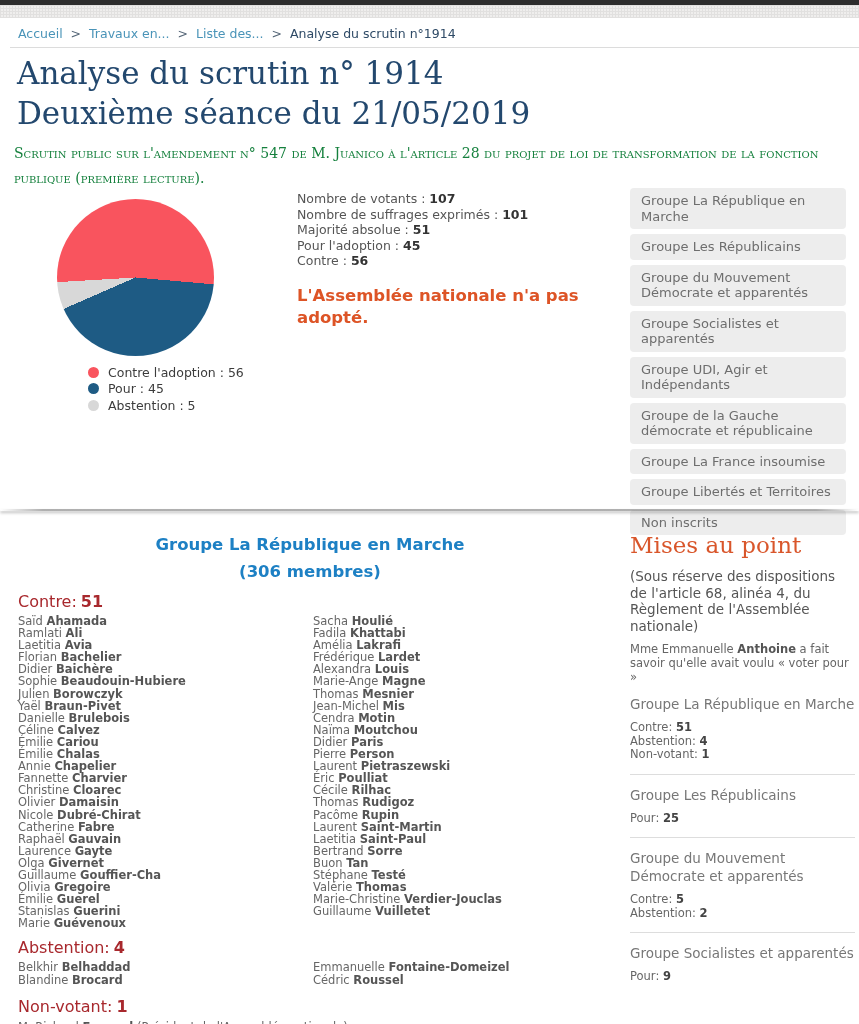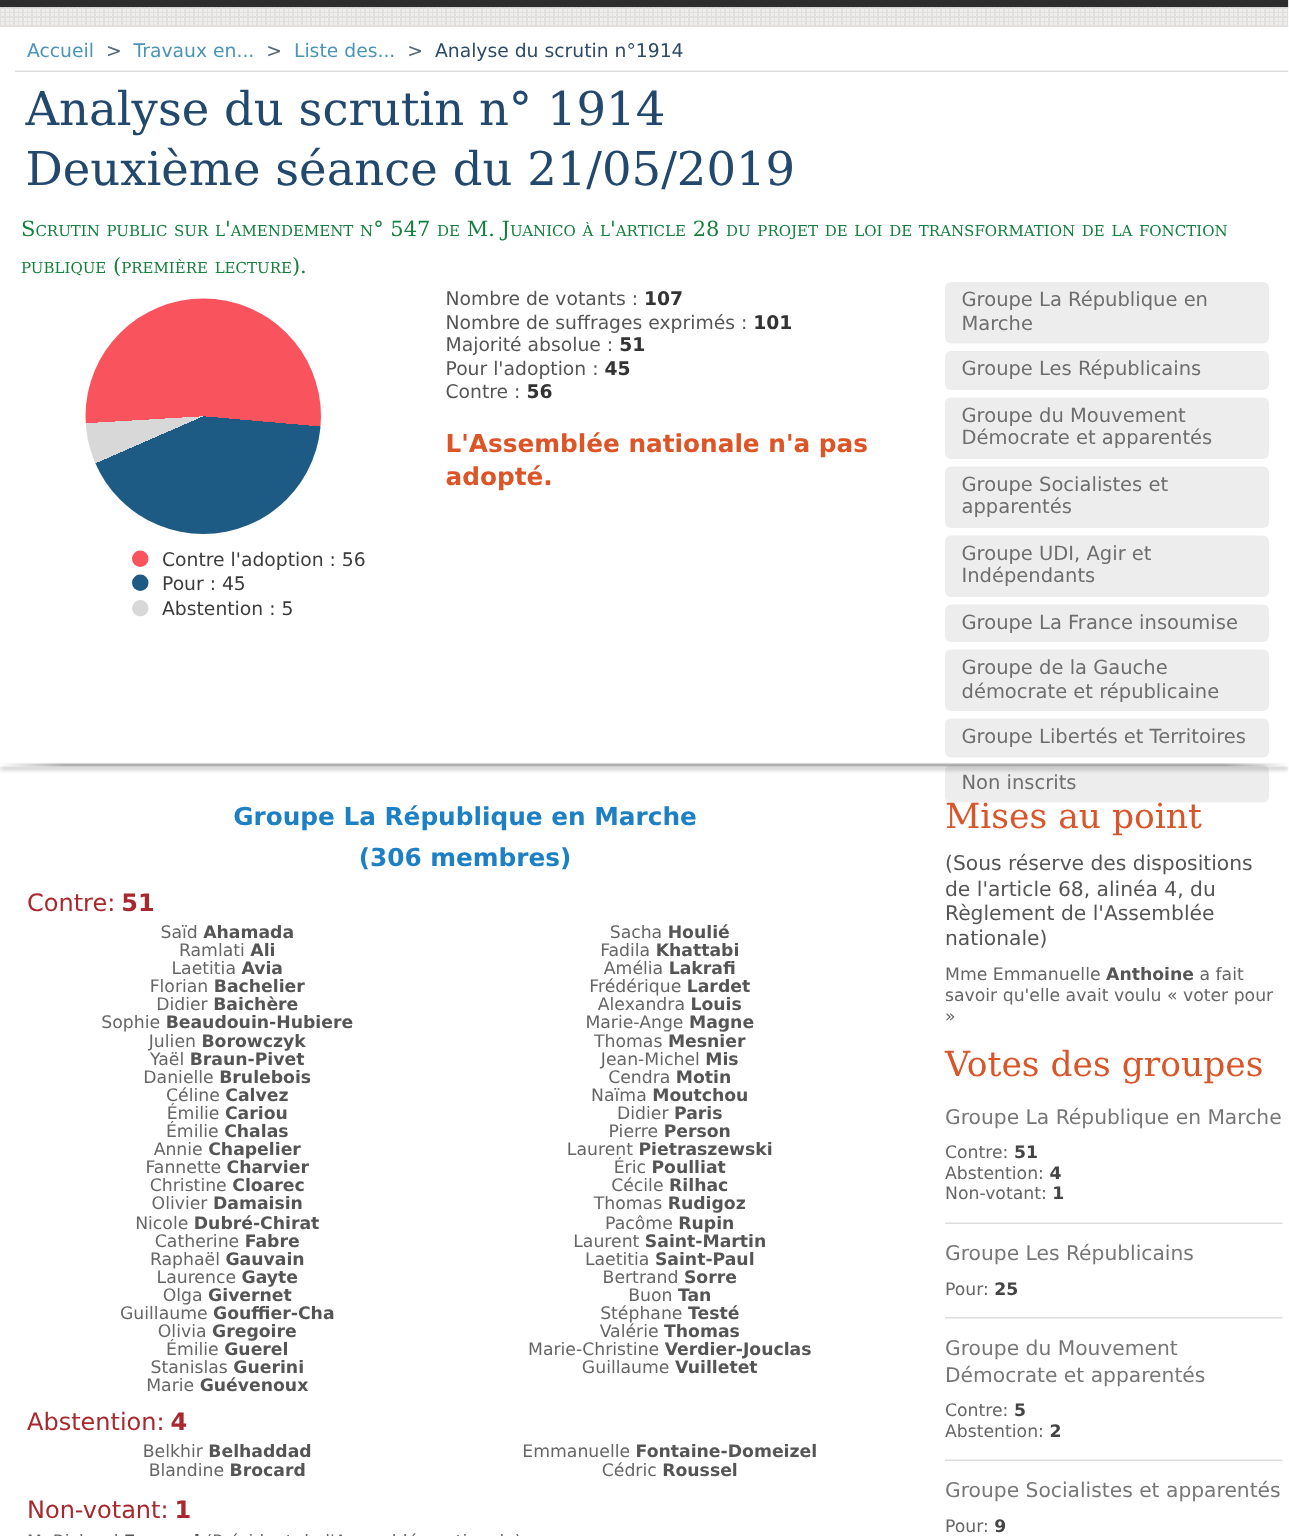--- a/index.html
+++ b/index.html
@@ -57,21 +57,21 @@
     background:linear-gradient(to right, rgba(110,110,110,0) 0, rgba(110,110,110,.55) 5%, rgba(110,110,110,.55) 95%, rgba(110,110,110,0) 100%);
     box-shadow:0 2px 3px rgba(0,0,0,.28);
   }
   
   .members { position:absolute; left:0; top:531px; width:620px; }
   .members-title { text-align:center; color:#1d80c4; font-weight:bold; font-size:16.5px; line-height:27px; }
   .vote-head { margin:7px 0 4px 18px; font-size:16px; color:#a8282d; }
   .vote-head b { margin-left:4px; }
   .name-cols { margin-left:18px; width:562px; column-count:2; column-gap:28px;
     font-size:11.5px; line-height:12.1px; color:#666; }
-  .name-row { break-inside:avoid;text-align:center; }
+  .name-row { break-inside:avoid; }
   .name-row b { color:#555; }
   .nv-entry { margin-left:18px; font-size:11.5px; color:#666; }
   .nv-entry b { color:#555; }
   .mt8 { margin-top:9px; }
   .mt10 { margin-top:11px; }
   
   .right-col { position:absolute; left:630px; top:531px; width:225px; }
   .orange-head { font-family:"DejaVu Serif", serif; font-weight:normal; color:#d9562b; font-size:23px; line-height:29px; }
   .note { margin-top:8px; font-size:13.5px; line-height:16.5px; color:#555; }
   .mise-detail { margin-top:8px; font-size:11.5px; line-height:14px; color:#666; }
@@ -126,22 +126,22 @@
       </div>
     <div class="verdict">L'Assemblée nationale n'a pas adopté.</div>
   </div>
 
   <div class="sidebar">
       <div class="side-btn">Groupe La République en Marche</div>
       <div class="side-btn">Groupe Les Républicains</div>
       <div class="side-btn">Groupe du Mouvement Démocrate et apparentés</div>
       <div class="side-btn">Groupe Socialistes et apparentés</div>
       <div class="side-btn">Groupe UDI, Agir et Indépendants</div>
+      <div class="side-btn">Groupe de la Gauche démocrate et républicaine</div>
       <div class="side-btn">Groupe La France insoumise</div>
-      <div class="side-btn">Groupe de la Gauche démocrate et républicaine</div>
       <div class="side-btn">Groupe Libertés et Territoires</div>
       <div class="side-btn">Non inscrits</div>
     </div>
 
   <div class="section-divider"></div>
 
   <div class="members">
     <div class="members-title">
       <span>Groupe La République en Marche</span><br>
       <span>(306 membres)</span>
@@ -221,21 +221,20 @@
       <span>M. Richard </span><b>Ferrand</b><span> (Président de l'Assemblée nationale).</span>
     </div>
   </div>
 
   <div class="right-col">
     <div class="orange-head">Mises au point</div>
     <div class="note">(Sous réserve des dispositions de l'article 68, alinéa 4, du Règlement de l'Assemblée nationale)</div>
     <div class="mise-detail">
       <span>Mme Emmanuelle </span><b>Anthoine</b><span> a fait savoir qu'elle avait voulu « voter pour »</span>
     </div>
-    <div class="orange-head votes-head">Votes des groupes</div>
     <div id="vg-list">
         <div class="vg-entry">
           <div class="vg-name">Groupe La République en Marche</div>
           <div class="vg-stats">
             <div>Contre: <b>51</b></div>
             <div>Abstention: <b>4</b></div>
             <div>Non-votant: <b>1</b></div>
           </div>
         </div>
         <div class="vg-entry">

